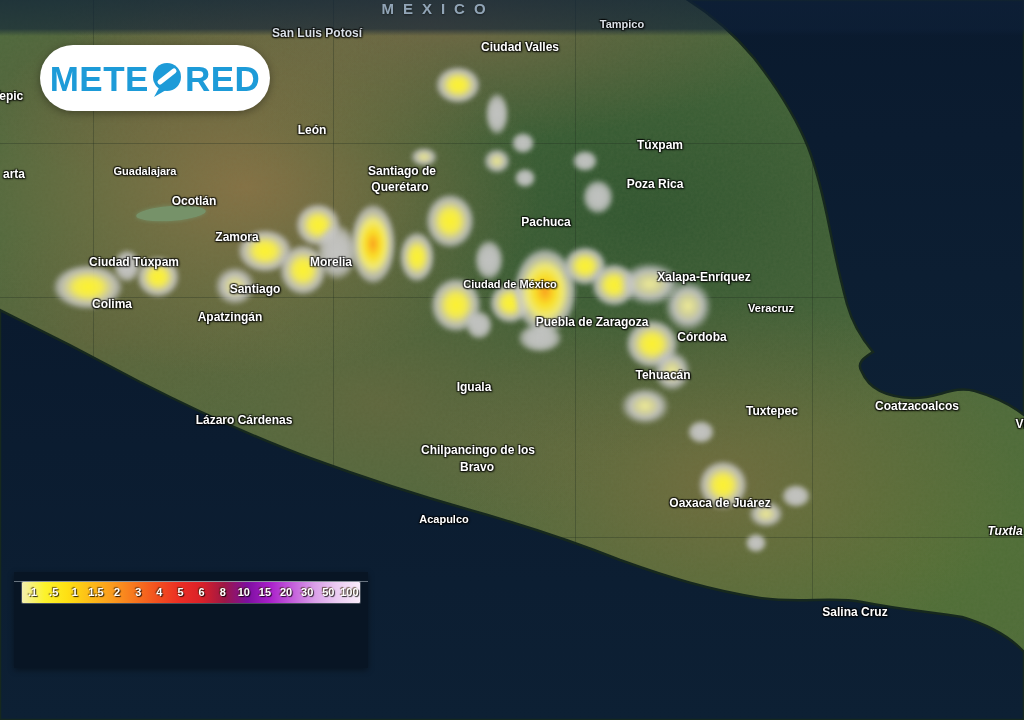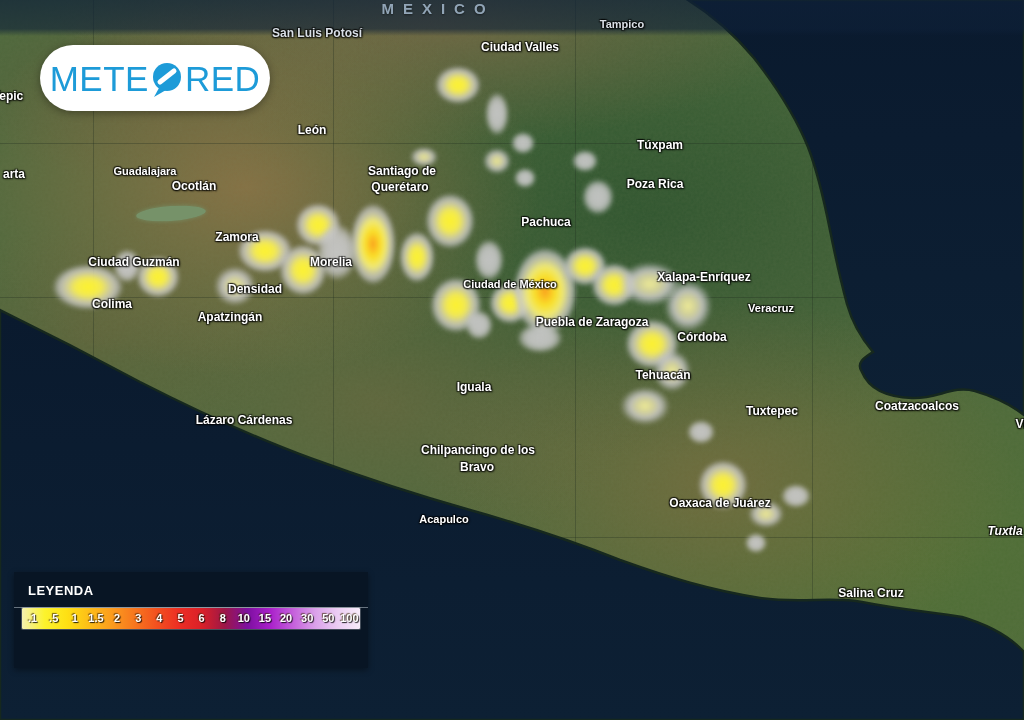--- a/index.html
+++ b/index.html
@@ -49,21 +49,21 @@
                 -1px 1px 1px rgba(0,0,0,.65),1px 1px 2px rgba(0,0,0,.95);}
   .map-label.lg{font-size:11px;}
   .map-label.dim{color:#d9dfe6;}
   .map-label.country{font-size:15px;letter-spacing:9px;color:#9db1c4;
     text-shadow:0 1px 2px rgba(0,0,0,.5);opacity:.9;}
 
   
   #logo{position:absolute;left:40px;top:45px;width:230px;height:66px;background:#fff;
     border-radius:34px;display:flex;align-items:center;justify-content:center;
     box-shadow:0 2px 8px rgba(0,0,0,.35);}
-  #logo .txt{font-weight:400;font-size:35px;letter-spacing:.5px;line-height:1;}
+  #logo .txt{font-weight:700;font-size:35px;letter-spacing:.5px;line-height:1;}
   #logo svg{margin:0 1px;position:relative;top:2px;}
   #badge{position:absolute;left:82px;top:119px;width:156px;height:25px;background:#fff;
     border-radius:13px;display:flex;align-items:center;justify-content:center;
     font-size:14px;font-weight:bold;color:#111;box-shadow:0 1px 5px rgba(0,0,0,.35);}
 
   
   #legend{position:absolute;left:14px;top:572px;width:354px;height:96px;
     background:rgba(9,20,36,.93);color:#fff;box-shadow:0 2px 6px rgba(0,0,0,.4);}
   #legend .ltitle{font-size:13px;font-weight:bold;letter-spacing:.5px;padding:11px 0 0 14px;}
   #legend .ldiv{height:1px;background:rgba(220,230,240,.45);margin-top:9px;}
@@ -163,62 +163,61 @@
       <span class="map-label country" style="left: 438px; top: 0px;">MEXICO</span>
       <span class="map-label dim" style="left: 317px; top: 26px;">San Luis Potosí</span>
       <span class="map-label lg dim" style="left: 622px; top: 18px;">Tampico</span>
       <span class="map-label " style="left: 520px; top: 40px;">Ciudad Valles</span>
       <span class="map-label " style="left: 660px; top: 138px;">Túxpam</span>
       <span class="map-label " style="left: 655px; top: 177px;">Poza Rica</span>
       <span class="map-label " style="left: 8px; top: 89px;">Tepic</span>
       <span class="map-label " style="left: 14px; top: 167px;">arta</span>
       <span class="map-label " style="left: 288px; top: 123px; padding-left: 48px;">León</span>
       <span class="map-label lg" style="left: 145px; top: 165px;">Guadalajara</span>
-      <span class="map-label " style="left: 194px; top: 179px; text-align: right;">Ocotlán</span>
+      <span class="map-label " style="left: 194px; top: 194px; text-align: right;">Ocotlán</span>
       <span class="map-label " style="left: 402px; top: 164px; text-align: center;">Santiago de</span>
       <span class="map-label " style="left: 400px; top: 180px;">Querétaro</span>
       <span class="map-label " style="left: 237px; top: 230px;">Zamora</span>
-      <span class="map-label " style="left: 134px; top: 255px;">Ciudad Guzmán</span>
+      <span class="map-label " style="left: 134px; top: 255px;">Ciudad Túxpam</span>
       <span class="map-label " style="left: 331px; top: 255px;">Morelia</span>
-      <span class="map-label " style="left: 255px; top: 282px;">Densidad</span>
+      <span class="map-label " style="left: 255px; top: 282px;">Santiago</span>
       <span class="map-label " style="left: 112px; top: 297px;">Colima</span>
       <span class="map-label " style="left: 230px; top: 310px;">Apatzingán</span>
       <span class="map-label " style="left: 546px; top: 215px;">Pachuca</span>
       <span class="map-label lg" style="left: 510px; top: 278px;">Ciudad de México</span>
       <span class="map-label " style="left: 592px; top: 315px;">Puebla de Zaragoza</span>
       <span class="map-label " style="left: 704px; top: 270px;">Xalapa-Enríquez</span>
       <span class="map-label lg" style="left: 771px; top: 302px;">Veracruz</span>
       <span class="map-label " style="left: 702px; top: 330px;">Córdoba</span>
       <span class="map-label " style="left: 663px; top: 368px;">Tehuacán</span>
       <span class="map-label " style="left: 772px; top: 404px;">Tuxtepec</span>
       <span class="map-label " style="left: 917px; top: 399px;">Coatzacoalcos</span>
       <span class="map-label " style="left: 1021px; top: 417px;">Vi</span>
       <span class="map-label " style="left: 474px; top: 380px;">Iguala</span>
       <span class="map-label " style="left: 478px; top: 443px;">Chilpancingo de los</span>
       <span class="map-label " style="left: 477px; top: 460px;">Bravo</span>
       <span class="map-label lg" style="left: 444px; top: 513px;">Acapulco</span>
       <span class="map-label " style="left: 244px; top: 413px; text-align: right;">Lázaro Cárdenas</span>
       <span class="map-label " style="left: 720px; top: 496px;">Oaxaca de Juárez</span>
-      <span class="map-label " style="left: 855px; top: 586px; margin-left: 16px;">Salina Cruz</span>
+      <span class="map-label " style="left: 855px; top: 605px;">Salina Cruz</span>
       <span class="map-label " style="left: 1005px; top: 524px; font-style: italic;">Tuxtla</span>
     </div>
 
   <div id="logo">
     <span class="txt" style="color: rgb(29, 155, 216);">METE</span>
     <svg width="34" height="38" viewBox="0 0 34 38">
       <circle cx="17" cy="16" r="14" fill="#1d9bd8"></circle>
       <path d="M9,27 L4,36 L16,29 Z" fill="#1d9bd8"></path>
       <line x1="10" y1="21" x2="24" y2="10" stroke="#ffffff" stroke-width="5" stroke-linecap="round"></line>
     </svg>
     <span class="txt" style="color: rgb(29, 155, 216);">RED</span>
   </div>
 
 
   <div id="legend">
-    <div class="ltitle">LEYENDA</div>
     <div class="ldiv"></div>
     <div class="lbar" id="legend-scale" style="background: linear-gradient(to right, rgb(244, 240, 176), rgb(252, 243, 45), rgb(254, 224, 19), rgb(253, 189, 24), rgb(251, 155, 30), rgb(247, 118, 30), rgb(242, 80, 31), rgb(236, 45, 36), rgb(217, 32, 41), rgb(156, 23, 71), rgb(125, 15, 160), rgb(169, 31, 202), rgb(196, 94, 219), rgb(218, 160, 233), rgb(236, 205, 243), rgb(248, 236, 250));">
         <span>.1</span>
         <span>.5</span>
         <span>1</span>
         <span>1.5</span>
         <span>2</span>
         <span>3</span>
         <span>4</span>
         <span>5</span>

